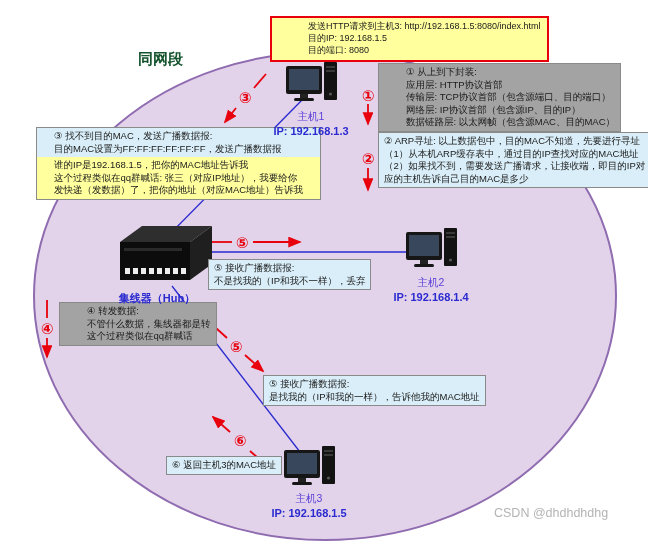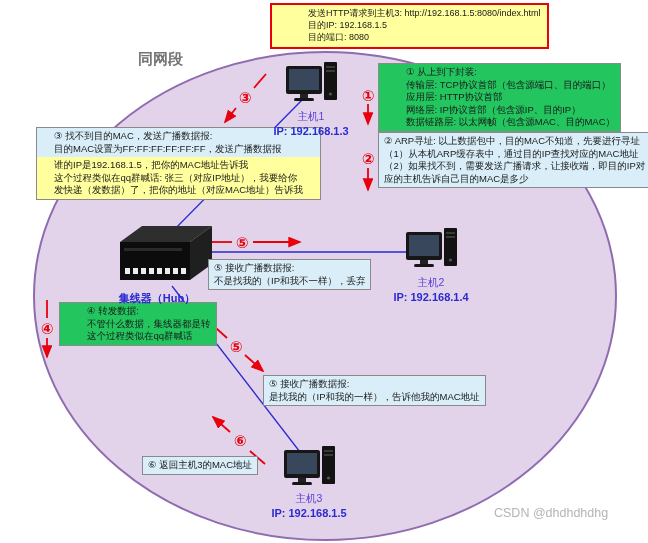--- a/index.html
+++ b/index.html
@@ -4,33 +4,33 @@
 <style>
   * { margin:0; padding:0; box-sizing:border-box; }
   html,body { background:#ffffff; font-family:"Liberation Sans","DejaVu Sans",sans-serif; }
   .stage { position:relative; width:648px; height:543px; background:#ffffff; overflow:hidden; }
   .stage > svg { position:absolute; left:0; top:0; z-index:1; }
   .box { position:absolute; display:inline-block; border:1px solid #8a8a8a;
          font-size:9.5px; line-height:1.32; color:#1a1a1a; padding:2px 5px;
          z-index:2; white-space:nowrap; }
   .box .line { white-space:nowrap; }
   .bg-yellow { background:#ffff9e; }
-  .bg-green  { background:#22c55e;padding-left:27px; }
+  .bg-green  { background:#a3a3a3;padding-left:27px; }
   .bg-blue   { background:#d9eef8; }
   .request-box { border:2px solid #e8000d; background:#ffff9e; padding:3px 6px; font-size:9px; }
   .split-box { padding:0; }
   .split-box .section { padding:2px 17px; }
   .marker { position:absolute; z-index:3; color:#e8000d; font-weight:bold; font-size:15px;
             transform:translate(-50%,-50%); line-height:1; }
   .host-label { position:absolute; width:80px; text-align:center; z-index:2; line-height:1.3; }
   .host-name { font-weight:normal; color:#5a3fd8; font-size:10.5px; }
   .host-ip   { font-weight:bold; color:#2a2ad0; font-size:11px; }
   .hub-label { position:absolute; width:100px; text-align:center; font-weight:bold;
                color:#2a2ad0; font-size:11px; z-index:2; }
-  .segment-label { position:absolute; color:#737373; font-weight:bold; font-size:15px; z-index:2; }
+  .segment-label { position:absolute; color:#14532d; font-weight:bold; font-size:15px; z-index:2; }
   .watermark { position:absolute; color:#b4b4b4; font-size:12.5px; z-index:2; }
 </style>
 </head>
 <body>
 
 <div class="stage">
 
   <svg width="648" height="543" viewBox="0 0 648 543">
     <defs>
       <marker id="arrowred" markerWidth="9" markerHeight="9" refX="6.5" refY="3" orient="auto">
@@ -88,30 +88,30 @@
       </g>
     </g>
 
     <use href="#pc" x="286" y="62"></use>
     <use href="#pc" x="406" y="228"></use>
     <use href="#pc" x="284" y="446"></use>
   </svg>
 
   <div class="segment-label" style="left:138px; top:50px;">同网段</div>
 
-  <div class="box request-box" style="left:270px; top:3px;padding-left:36px;">
+  <div class="box request-box" style="left:270px; top:16px;padding-left:36px;">
     <div class="line">发送HTTP请求到主机3: http://192.168.1.5:8080/index.html</div>
     <div class="line">目的IP: 192.168.1.5</div>
     <div class="line">目的端口: 8080</div>
   </div>
 
   <div class="box bg-green" style="left:378px; top:63px;">
     <div class="line">① 从上到下封装:</div>
+    <div class="line">应用层: HTTP协议首部</div>
     <div class="line">传输层: TCP协议首部（包含源端口、目的端口）</div>
-    <div class="line">应用层: HTTP协议首部</div>
     <div class="line">网络层: IP协议首部（包含源IP、目的IP）</div>
     <div class="line">数据链路层: 以太网帧（包含源MAC、目的MAC）</div>
   </div>
 
   <div class="box bg-blue" style="left:378px; top:132px;">
     <div class="line">② ARP寻址: 以上数据包中，目的MAC不知道，先要进行寻址</div>
     <div class="line">（1）从本机ARP缓存表中，通过目的IP查找对应的MAC地址</div>
     <div class="line">（2）如果找不到，需要发送广播请求，让接收端，即目的IP对</div>
     <div class="line">应的主机告诉自己目的MAC是多少</div>
   </div>
@@ -137,21 +137,21 @@
   <div class="box bg-blue" style="left:208px; top:259px;">
     <div class="line">⑤ 接收广播数据报:</div>
     <div class="line">不是找我的（IP和我不一样），丢弃</div>
   </div>
 
   <div class="box bg-blue" style="left:263px; top:375px;">
     <div class="line">⑤ 接收广播数据报:</div>
     <div class="line">是找我的（IP和我的一样），告诉他我的MAC地址</div>
   </div>
 
-  <div class="box bg-blue" style="left:142px; top:456px;">
+  <div class="box bg-blue" style="left:166px; top:456px;">
     <div class="line">⑥ 返回主机3的MAC地址</div>
   </div>
 
   <div class="hub-label" style="left:107px; top:291px;">集线器（Hub）</div>
 
   <div class="host-label" style="left:271px; top:110px;">
     <div class="host-name">主机1</div>
     <div class="host-ip">IP: 192.168.1.3</div>
   </div>
   <div class="host-label" style="left:391px; top:276px;">

